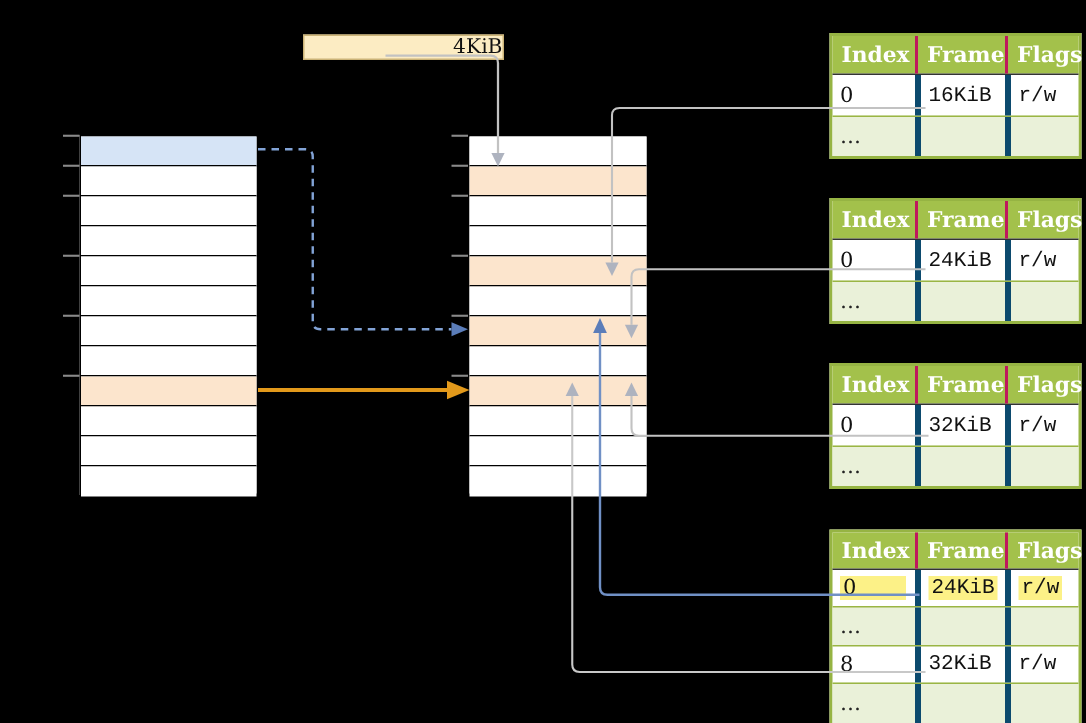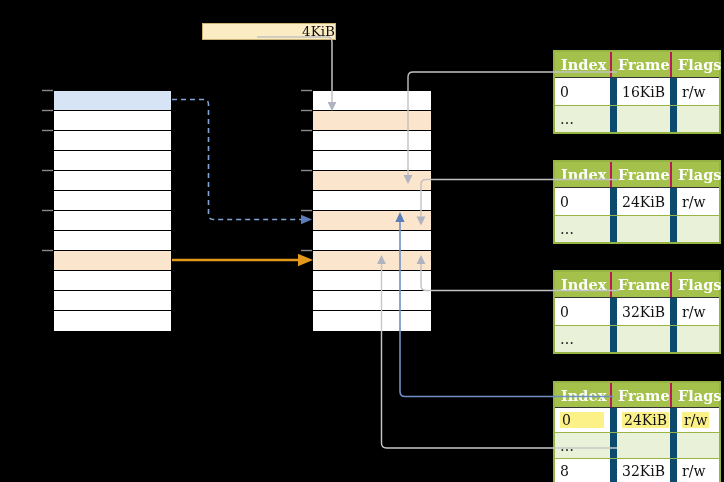--- a/index.html
+++ b/index.html
@@ -16,28 +16,28 @@
     border:1.5px solid #000;background:#fff;}
   .mem-array .mrow{height:20px;box-sizing:border-box;border-bottom:1px solid #000;background:#fff;}
   .mem-array .mrow:last-child{border-bottom:none;}
   .mem-array .mrow.blue{background:#d6e4f6;}
   .mem-array .mrow.orange{background:#fce5cd;}
   #left-array{left:53px;width:119px;}
   #middle-array{left:312px;width:120px;}
 
   
   .ptable{position:absolute;left:553px;width:168px;box-sizing:border-box;
-    border:2px solid #96b443;background:#fff;margin-top:28px;}
+    border:2px solid #96b443;background:#fff;}
   .trow{display:grid;grid-template-columns:55px 60px 53px;box-sizing:border-box;}
   .trow .cell{box-sizing:border-box;padding-left:5px;font-size:14px;color:#111;
     display:flex;align-items:center;overflow:hidden;white-space:nowrap;}
   .trow.thead{background:#a3c14b;}
   .trow.thead .cell{color:#fff;font-weight:bold;font-size:14.5px;padding-left:6px;}
   .trow.thead .cell + .cell{border-left:2px solid #be185d;}
-  .trow:not(.thead) .cell + .cell{border-left:7px solid #0c4a6e;}
+  .trow:not(.thead) .cell + .cell{border-left:4px solid #0c4a6e;font-family:Liberation Mono, monospace;}
   .trow.first-data{border-top:1px solid #333;}
   .trow:not(.thead):not(.first-data){border-top:1.5px solid #9ab544;}
   .trow.dots{background:#eaf1d9;}
   .trow.dots .cell{color:#222;}
   .hl{background:#fcf187;padding:0 2px;}
   .hl-idx{display:inline-block;min-width:40px;}
 
   svg.overlay{position:absolute;left:0;top:0;pointer-events:none;}
 </style>
 </head>

